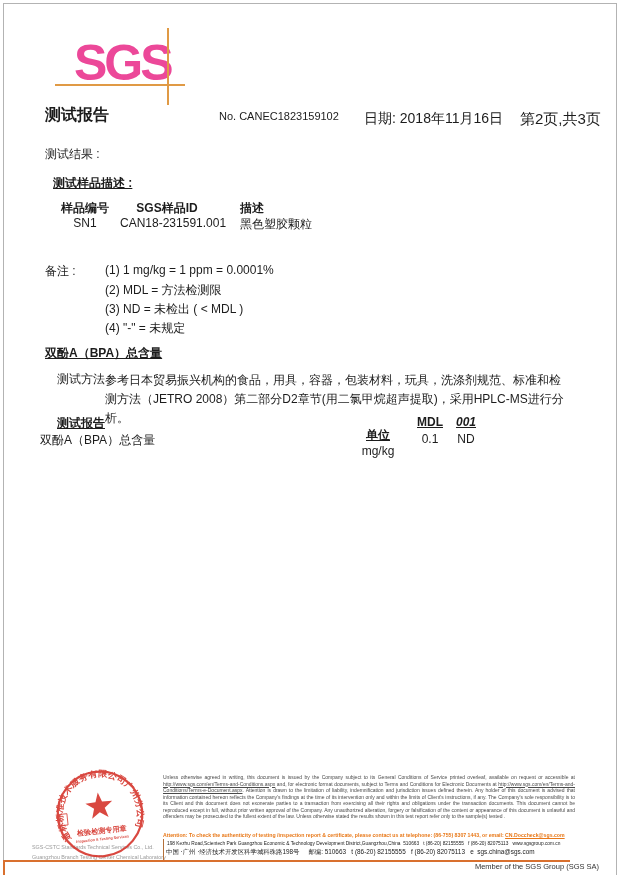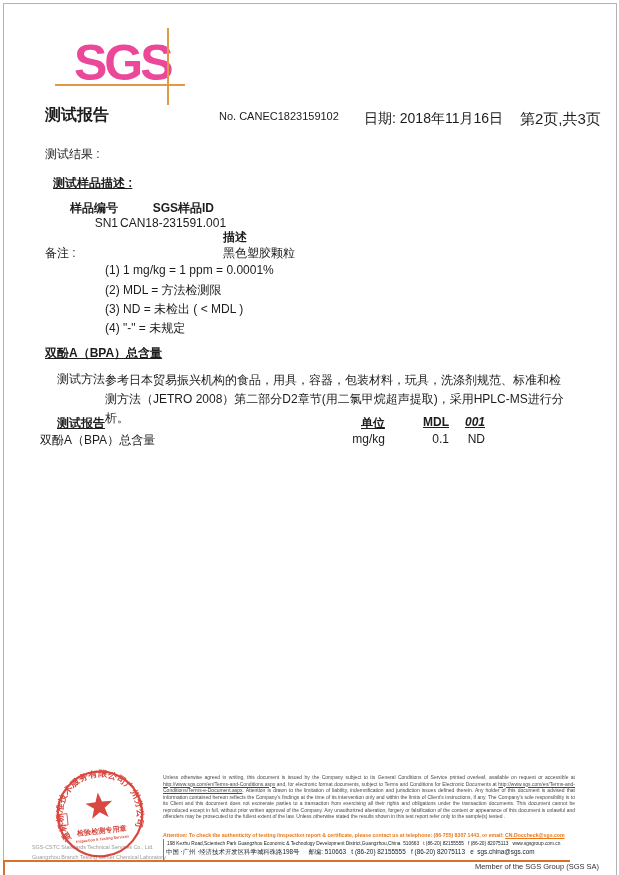--- a/index.html
+++ b/index.html
@@ -18,39 +18,39 @@
   .logo-v{left:167px;top:28px;width:2px;height:77px;background:#e09a45;}
   
   .title{left:45px;top:105px;font-size:16px;font-weight:bold;}
   .repno{left:219px;top:110px;font-size:11px;}
   .date{left:364px;top:110px;font-size:14px;}
   .pages{left:520px;top:110px;font-size:15px;}
   .txt11{font-size:12px;}
   .b{font-weight:bold;}
   .u{text-decoration:underline;}
   .it{font-style:italic;}
-  .ctr{text-align:right;}
+  .ctr{text-align:center;}
   
   .results-label{left:45px;top:146px;}
   .sample-head{left:45px;top:175px;margin-left:8px;}
   .sc1{left:52px;width:66px;}
   .sc2{left:120px;width:94px;}
-  .sc3{left:223px;margin-top:29px;}
+  .sc3{left:240px;}
   .srow-h{top:200px;}
   .srow-d{top:216px;}
-  .notes-head{left:45px;top:245px;text-align:center;}
+  .notes-head{left:45px;top:263px;text-align:center;}
   .note{left:105px;}
   .bpa-head{left:45px;top:345px;}
   .method-label{left:57px;top:371px;}
   .method-text{left:105px;top:371px;width:464px;white-space:normal;line-height:19px;}
   .rt-h{top:415px;}
   .rt-d{top:432px;}
   .rtc-item-h{left:57px;}
   .rtc-item-d{left:40px;}
-  .rtc-unit{left:335px;width:50px;}
+  .rtc-unit{left:353px;width:50px;margin-top:12px;}
   .rtc-mdl{left:399px;width:38px;margin-left:12px;}
   .rtc-001{left:447px;width:38px;}
   
   .legal{left:163px;top:769px;width:412px;white-space:normal;font-size:5px;
     line-height:6.5px;text-align:justify;color:#4a4a4a;}
   .attention{left:163px;top:827px;width:412px;white-space:normal;font-size:5.2px;
     line-height:6.3px;font-weight:bold;color:#e87818;}
   .divider{left:163px;top:839px;width:1px;height:22px;background:#b4703a;}
   .addr-en{left:167px;top:841px;font-size:4.8px;color:#222;white-space:pre;}
   .addr-cn{left:166px;top:848px;font-size:6.4px;color:#222;white-space:pre;}

